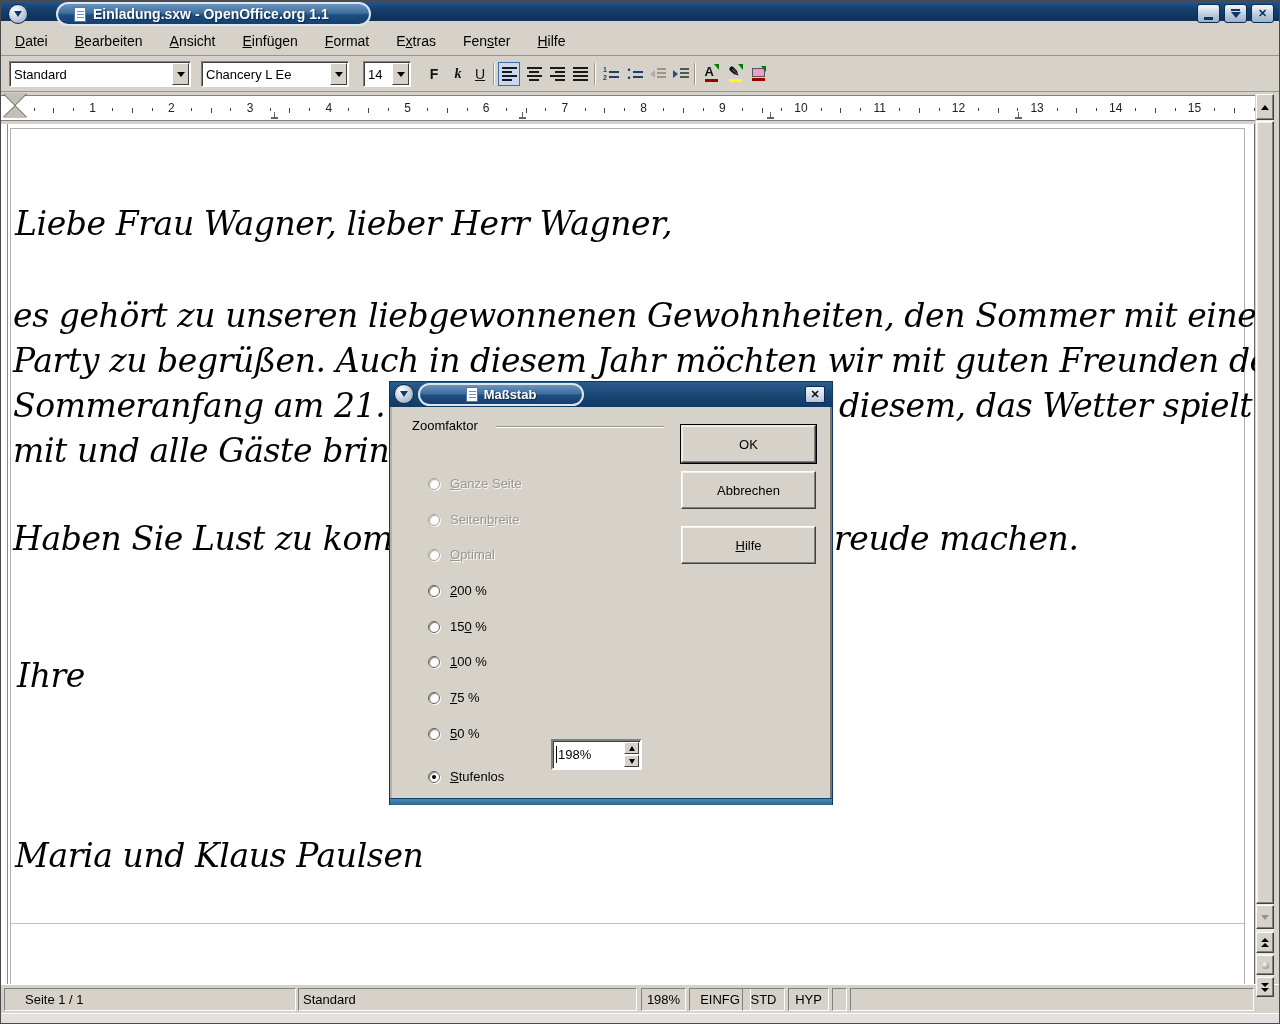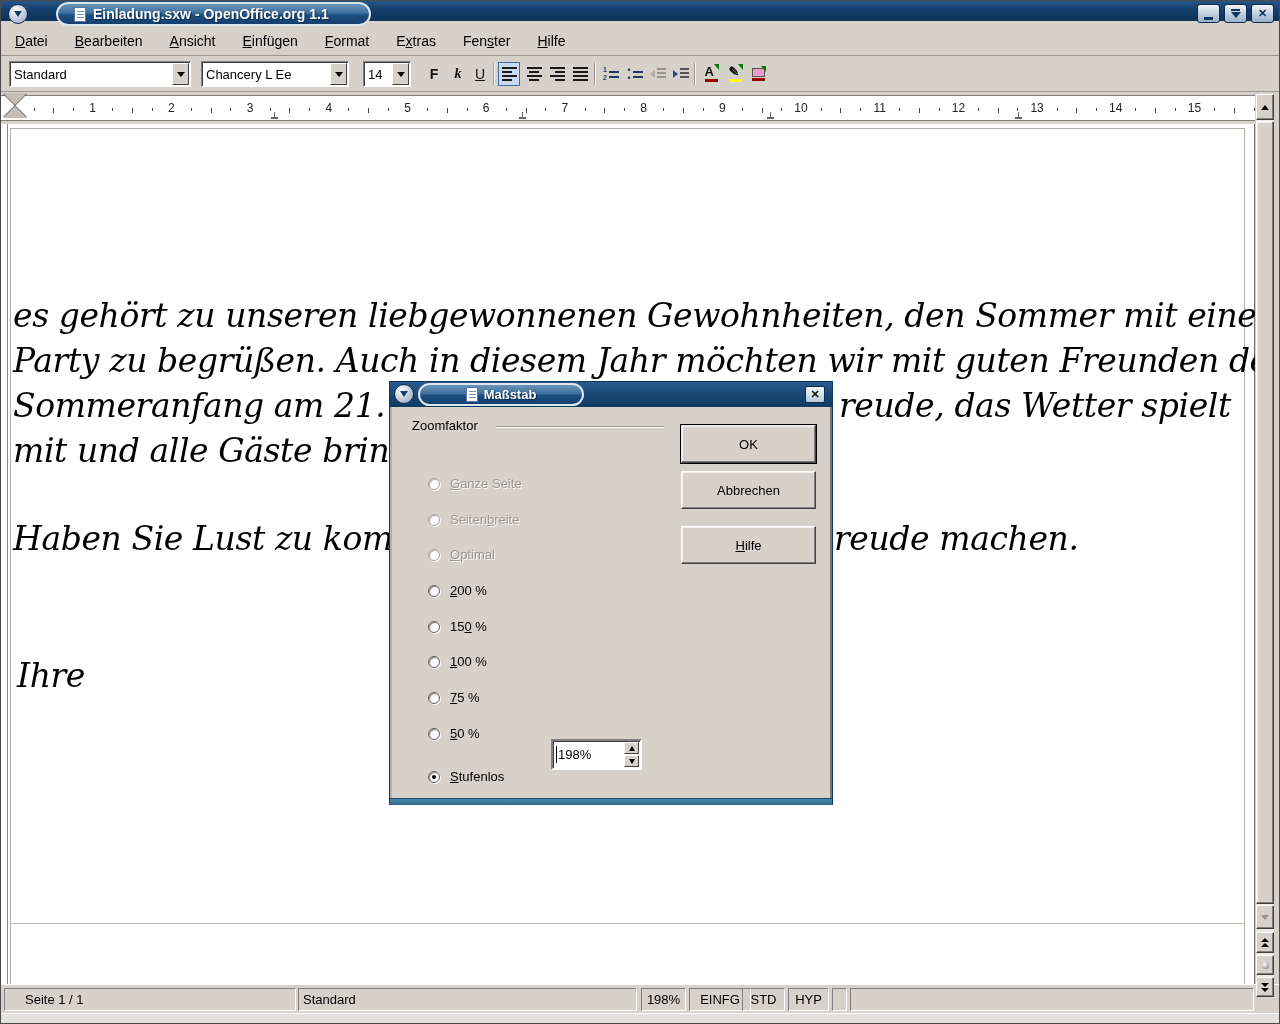--- a/index.html
+++ b/index.html
@@ -399,28 +399,30 @@
   </div>
 
   <div class="docarea">
     <div class="frameline" style="left:6px; top:0; width:1px; height:860px;"></div>
     <div class="frameline" style="left:9px; top:4px; width:1px; height:856px; background:#b3afa8;"></div>
     <div class="frameline" style="left:9px; top:4px; width:1234px; height:1px; background:#b3afa8;"></div>
     <div class="frameline" style="left:1243px; top:4px; width:1px; height:856px; background:#b3afa8;"></div>
     <div class="frameline" style="left:9px; top:799px; width:1234px; height:1px; background:#c4c0b9;"></div>
     <div class="frameline" style="left:1253px; top:0; width:1px; height:860px; background:#6e6a64;"></div>
 
+    <div class="dl" style="left:14px; top:80px;">Liebe Frau Wagner, lieber Herr Wagner,</div>
     <div class="dl" style="left:12px; top:172px;">es gehört zu unseren liebgewonnenen Gewohnheiten, den Sommer mit einer Cocktail-</div>
     <div class="dl" style="left:12px; top:217px;">Party zu begrüßen. Auch in diesem Jahr möchten wir mit guten Freunden den</div>
     <div class="dl" style="left:12px; top:262px;">Sommeranfang am 21. Jun</div>
-    <div class="dl" style="left:838px; top:262px;">reude, das Wetter spielt</div>
+    <div class="dl" style="left:838px; top:262px;">diesem, das Wetter spielt</div>
     <div class="dl" style="left:12px; top:307px;">mit und alle Gäste bringen</div>
     <div class="dl" style="left:12px; top:395px;">Haben Sie Lust zu komme</div>
     <div class="dl" style="left:833px; top:395px;">reude machen.</div>
     <div class="dl" style="left:16px; top:532px;">Ihre</div>
+    <div class="dl" style="left:14px; top:712px;">Maria und Klaus Paulsen</div>
   </div>
 
   <div class="vscroll">
     <div class="sbtn" style="top:0; height:26px;">
         <span class="tri-up"></span>
       </div>
     <div class="sbtn" style="top:27px; height:783px; box-shadow:inset -1px -1px 0 #808080, inset 1px 1px 0 #f2f1ee;"></div>
     <div class="sbtn" style="top:811px; height:24px;">
         <span class="tri-dn" style="border-top-color:#9a968e;"></span>
       </div>

